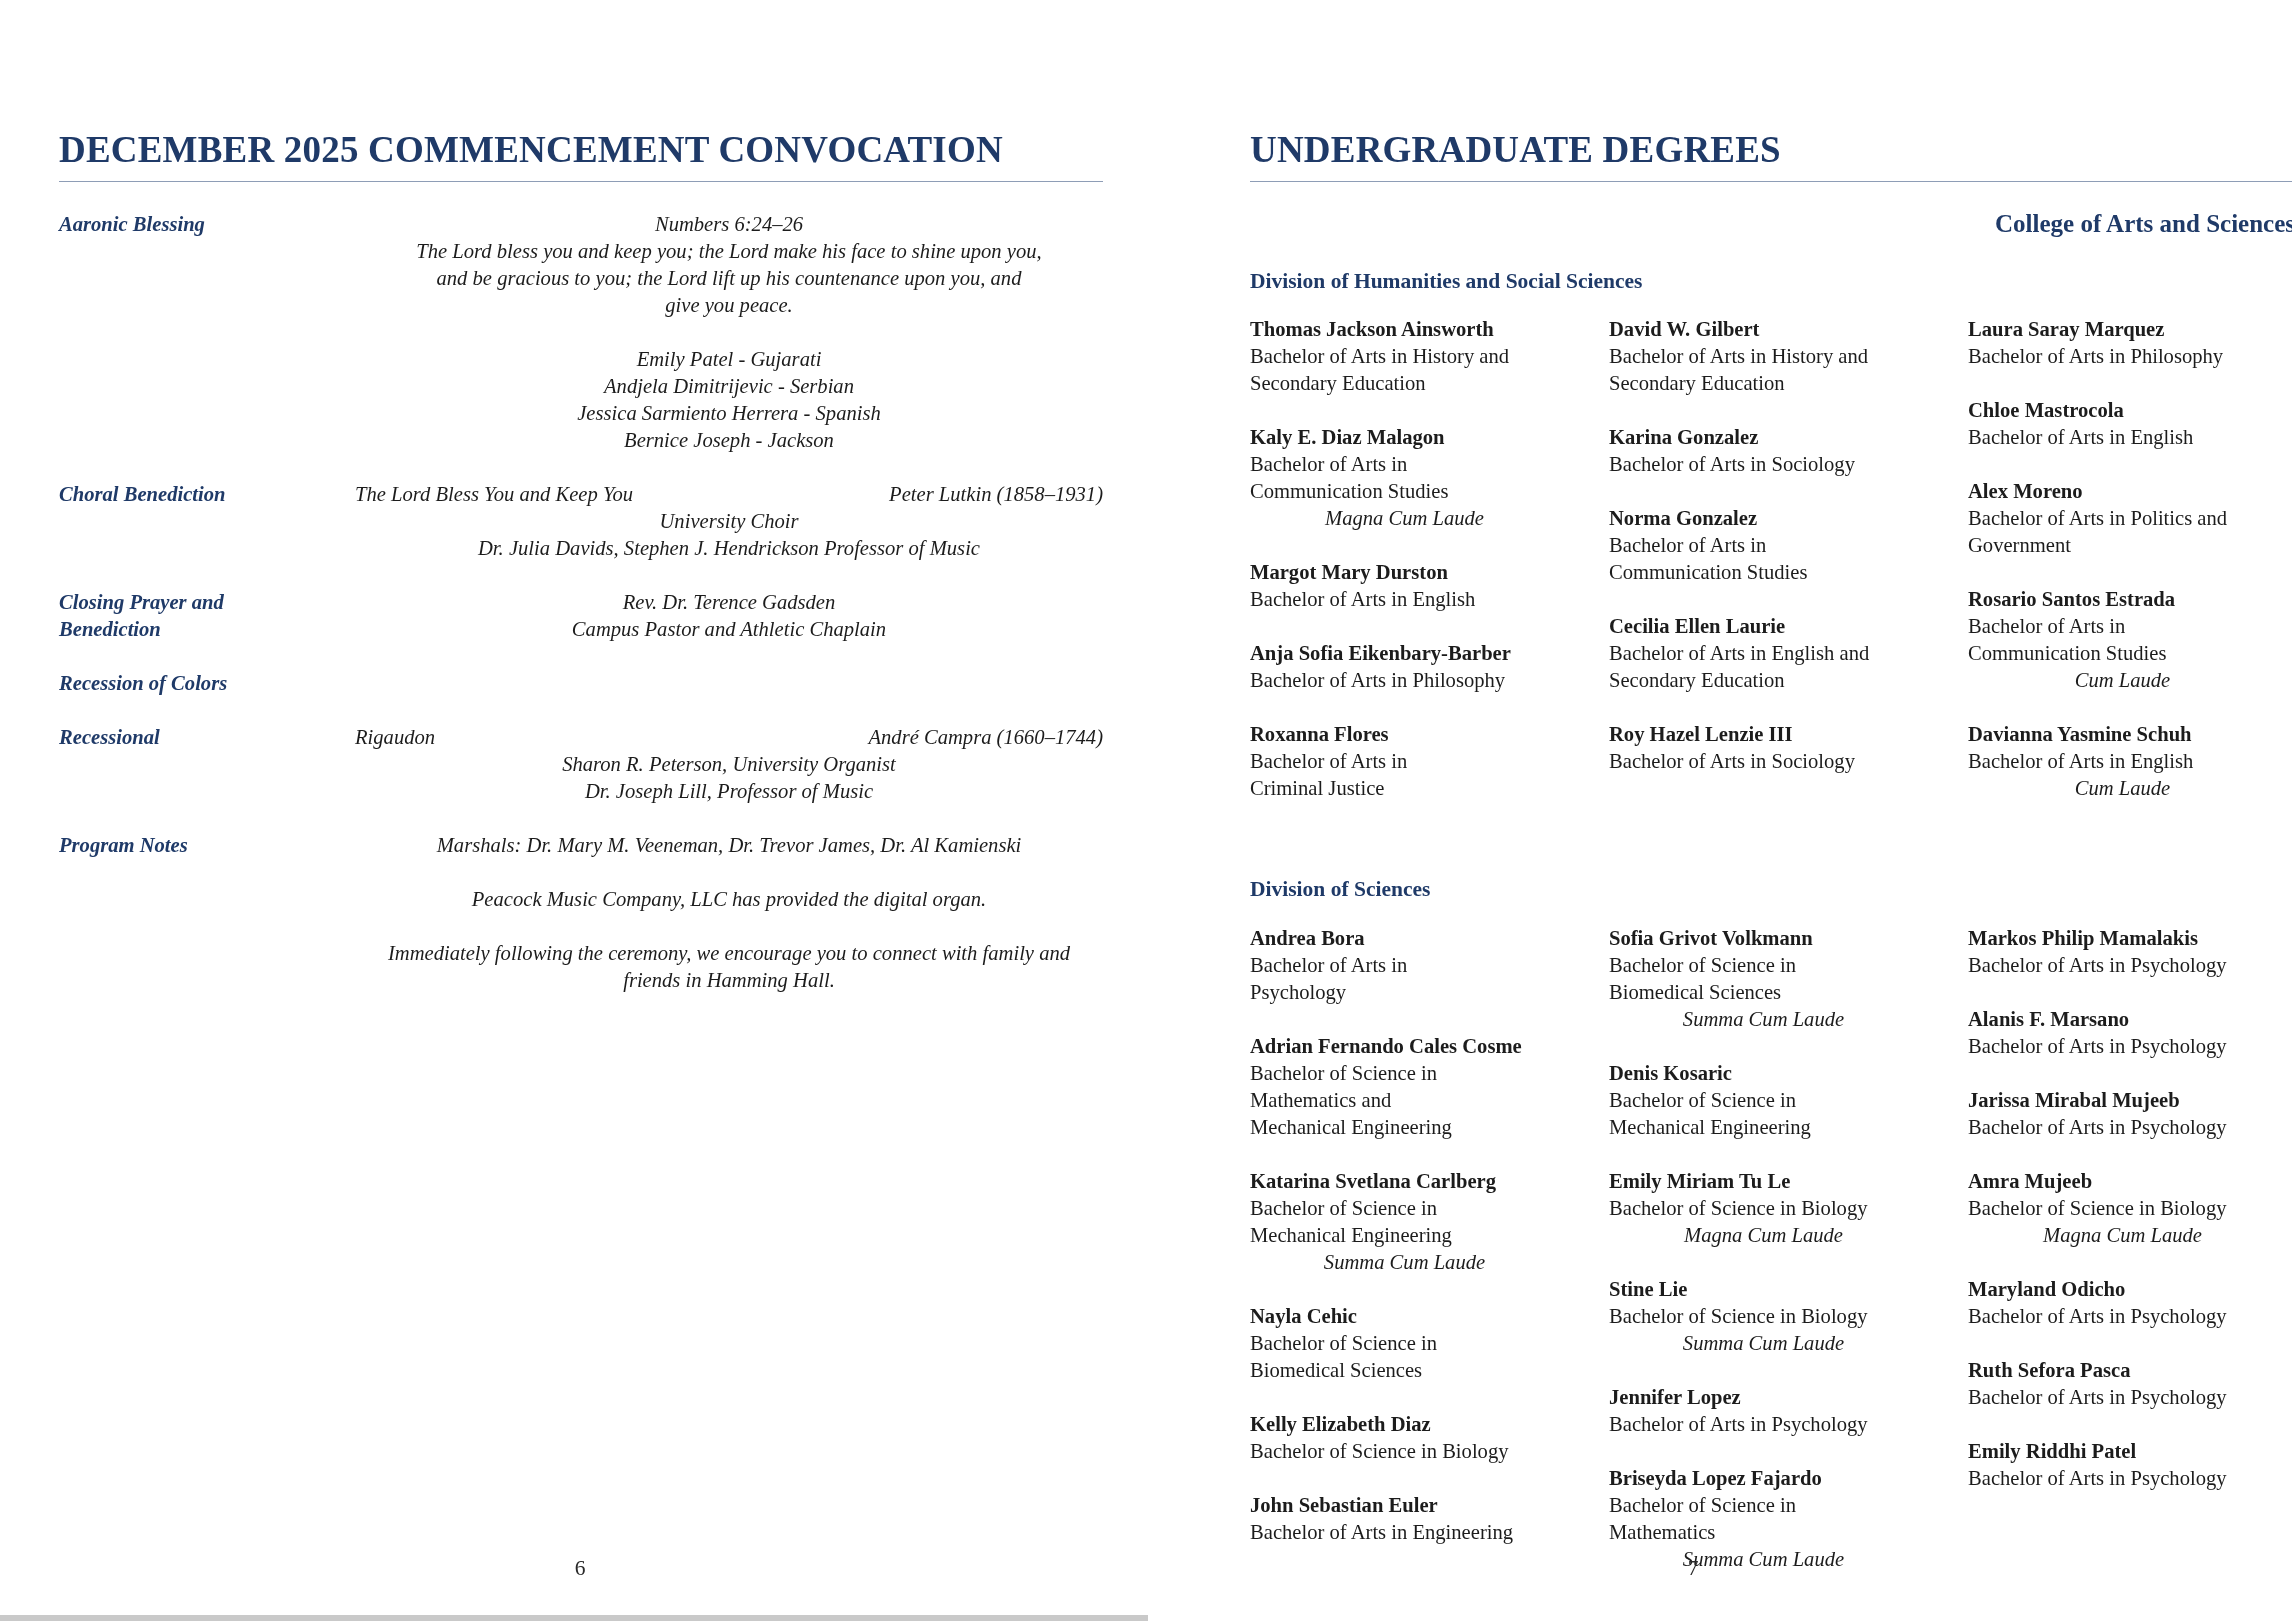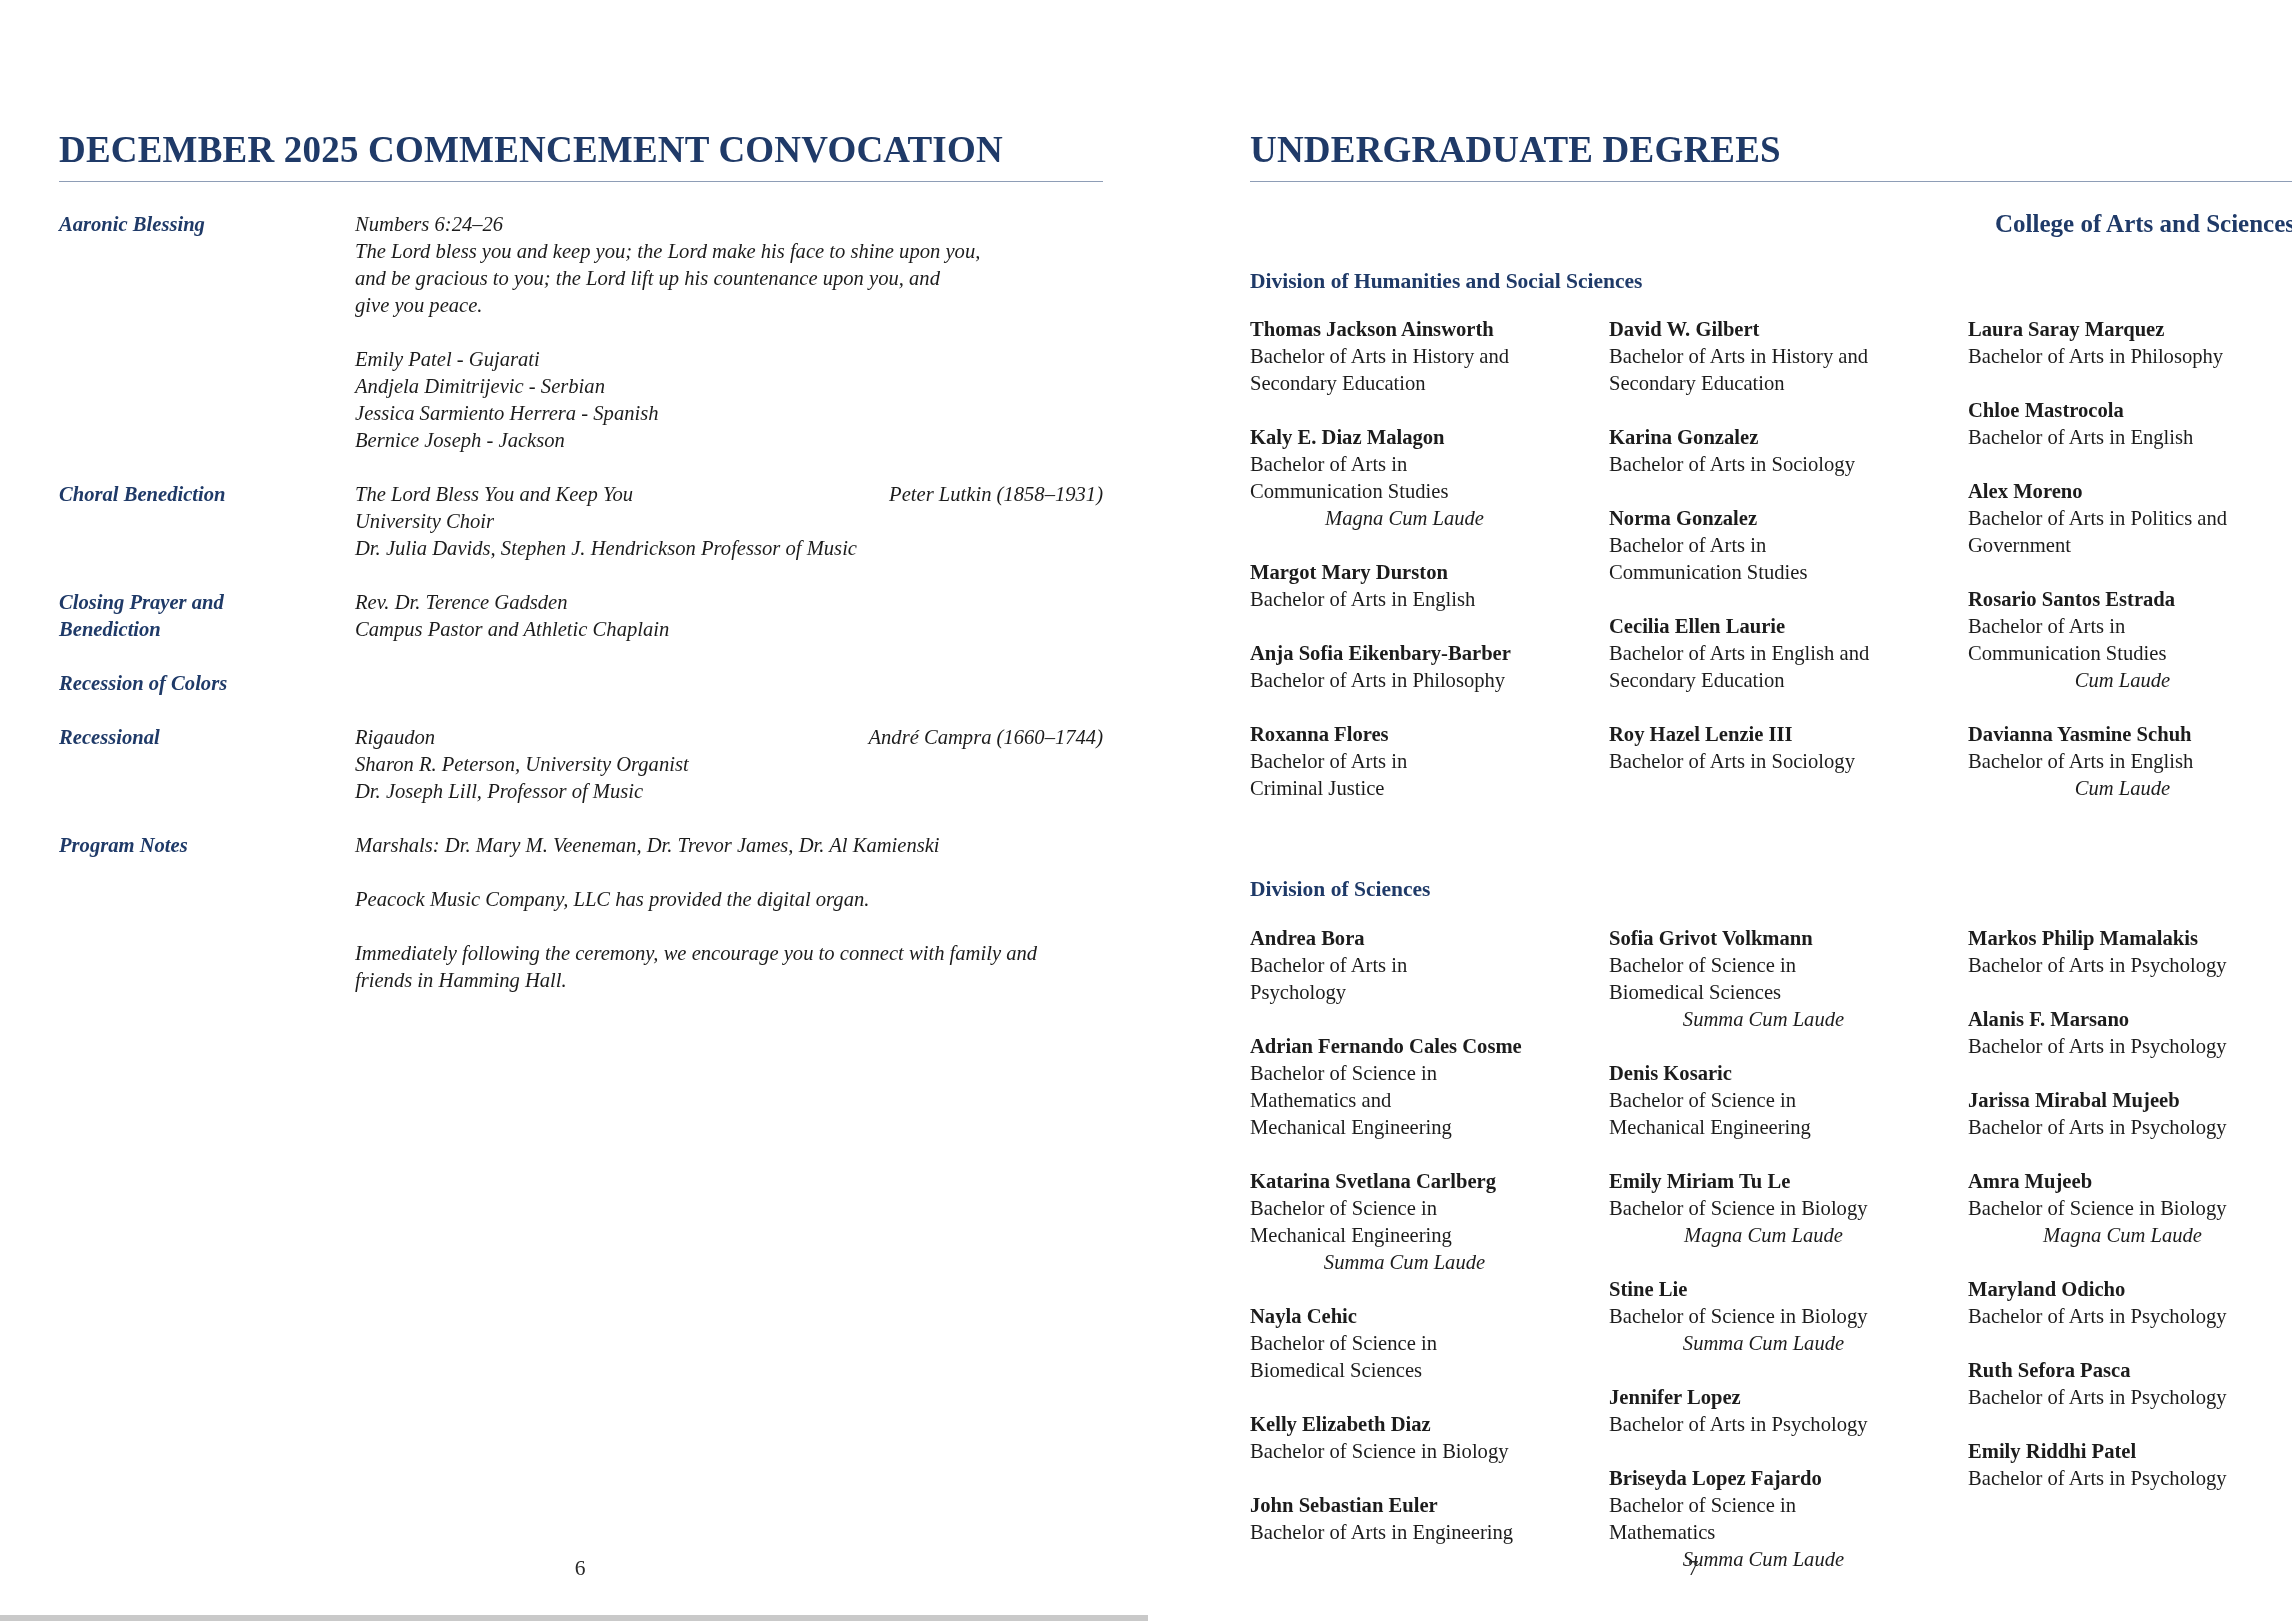--- a/index.html
+++ b/index.html
@@ -21,21 +21,21 @@
     margin:104px 0 0 0;font-size:37px;line-height:43px;font-weight:bold;
     color:var(--heading-navy,#1f3a68);letter-spacing:0.2px;
   }
   .rule{border:none;border-top:1.8px solid var(--rule-blue,#8e9db6);margin:9.9px 0 0 0;height:0;}
   
   .sections{margin-top:29px;}
   .psec{display:flex;margin-bottom:27px;font-style:italic;}
   .plabel{flex:0 0 296px;width:296px;color:var(--heading-navy,#1f3a68);font-weight:bold;
           font-size:20.6px;line-height:27px;}
   .pcontent{flex:1;font-size:20.6px;line-height:27px;}
-  .prow{display:flex;min-height:27px;}
+  .prow{display:flex;min-height:27px;justify-content:center;}
   .prow .ltext{white-space:pre-wrap;}
   .prow .rtext{margin-left:auto;padding-left:18px;text-align:right;white-space:nowrap;}
   
   h2.college-title{margin:27px 0 0 0;font-size:25px;line-height:30px;font-weight:bold;
                    color:var(--heading-navy,#1f3a68);text-align:right;}
   .division{margin-top:29px;}
   .division.division-gap{margin-top:47px;}
   .division-title{margin:0 0 21.5px 0;font-size:21.5px;line-height:27px;font-weight:bold;
                   color:var(--heading-navy,#1f3a68);}
   .cols{display:flex;gap:50px;align-items:flex-start;}

